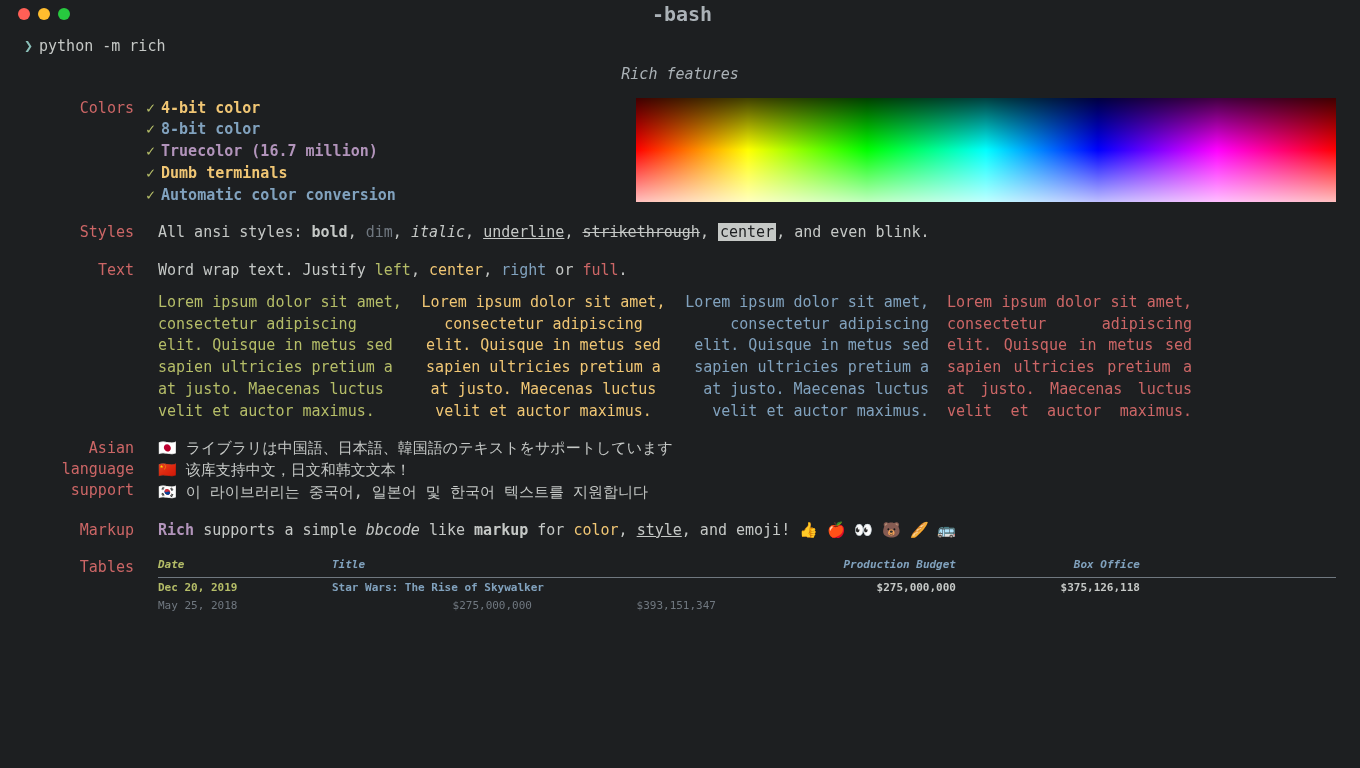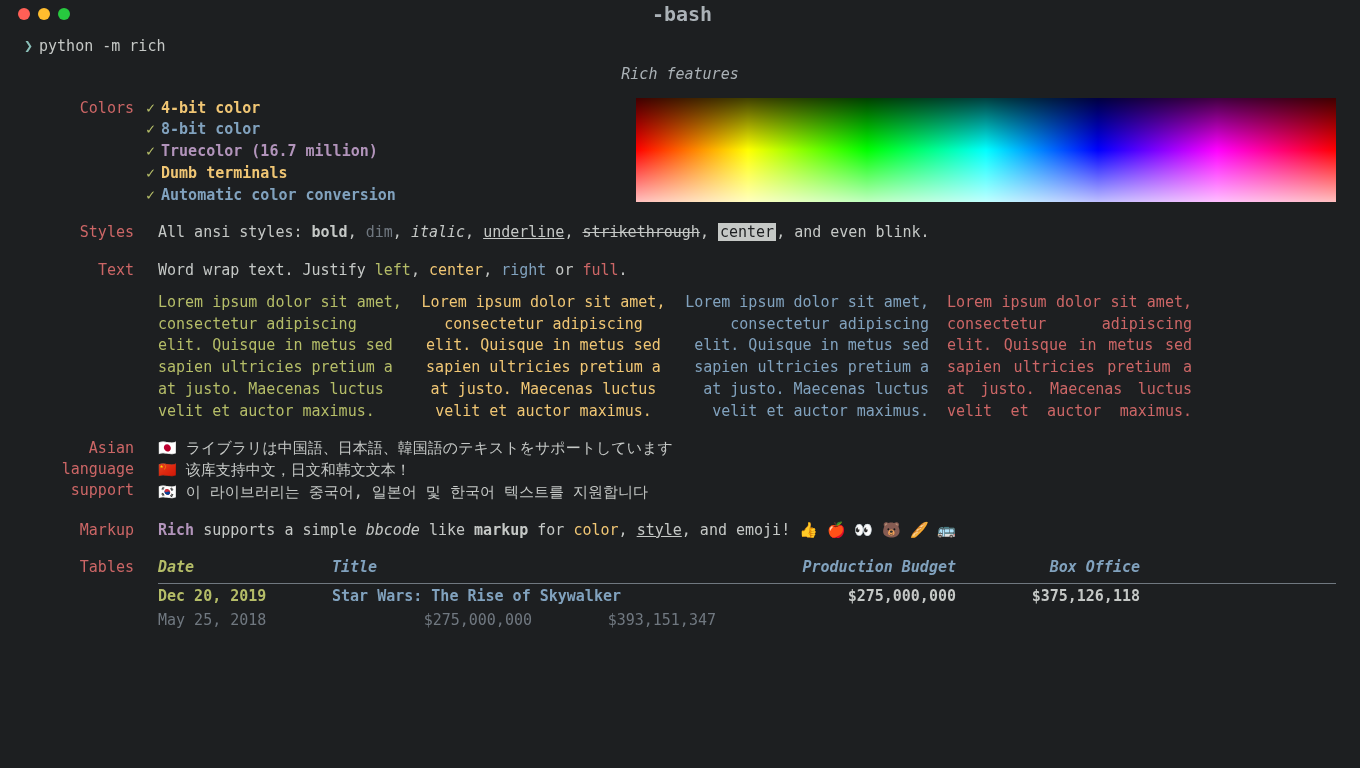--- a/index.html
+++ b/index.html
@@ -32,21 +32,21 @@
   .under{text-decoration:underline;}
   .strike{text-decoration:line-through;}
   .rev{background:#c5c8c6;color:#1d1f21;padding:0 2px;}
   .spectrum{width:700px;height:104px;}
   .grid4{display:flex;gap:18px;}
   .col{width:245px;font-size:15px;}
   .col.left{text-align:left;}
   .col.center{text-align:center;}
   .col.right{text-align:right;}
   .col.full{text-align:justify;text-align-last:justify;}
-  .tbl{font-size:15px;}
+  .tbl{font-size:11px;}
   .tbl .hrow{display:flex;gap:24px;color:#81a2be;font-weight:bold;font-style:italic;border-bottom:1px solid #707880;padding-bottom:4px;}
   .tbl .drow{display:flex;gap:24px;padding-top:2px;}
   .tcol1{width:150px;}
   .tcol2{width:400px;}
   .tcol3{width:200px;text-align:right;}
   .tcol4{width:160px;text-align:right;}
   .colors-row{display:flex;gap:12px;align-items:flex-start;}
   .colors-list{width:440px;}
 </style>
 </head>

